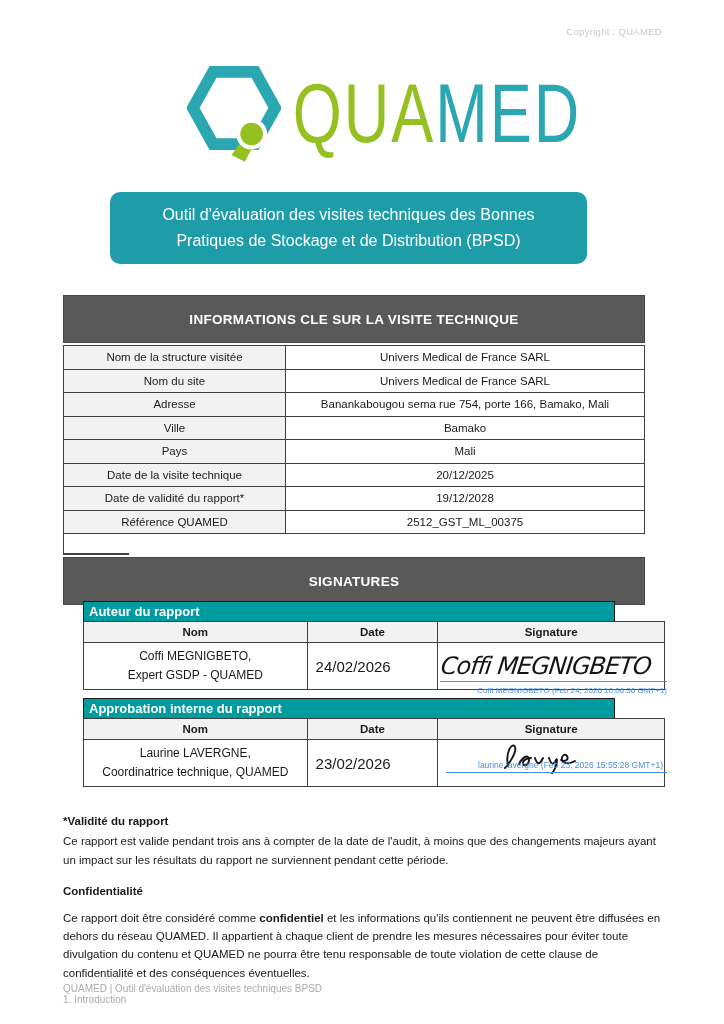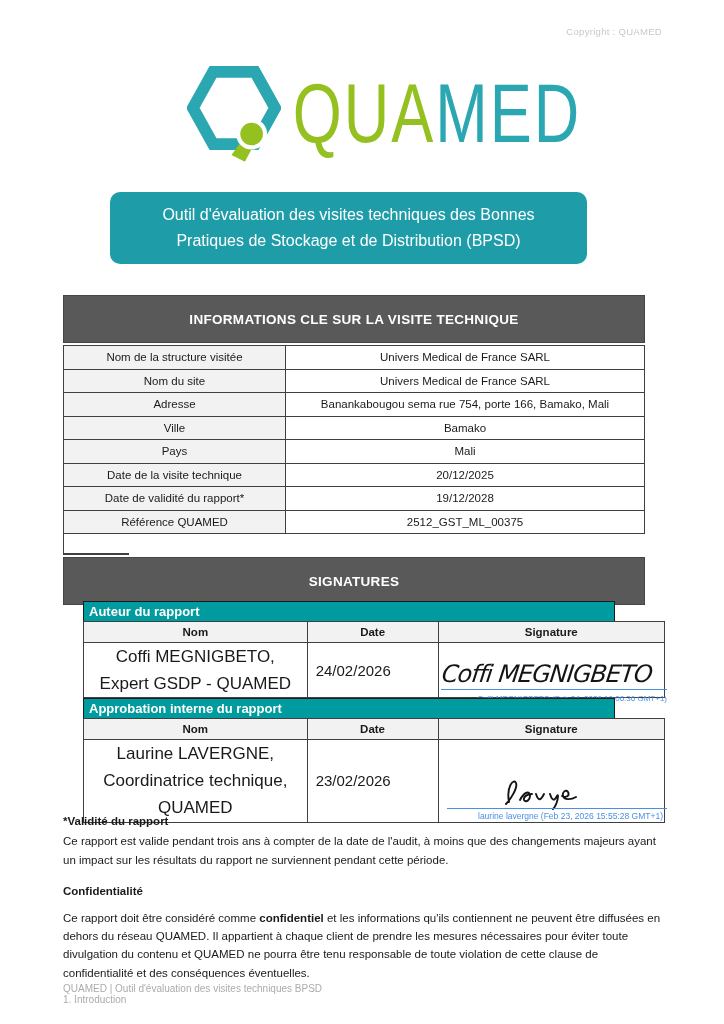--- a/index.html
+++ b/index.html
@@ -68,37 +68,37 @@
     color:#ffffff; font-weight:bold; font-size:13px;
     display:flex; align-items:center; padding-left:5px;
   }
   .sig-table { border-collapse:collapse; width:582px; }
   .sig-table td, .sig-table th { border:1.5px solid #3f3f3f; }
   .sig-table th {
     background:#f2f2f2; font-size:11.5px; font-weight:bold; height:21px;
   }
   .col-nom { width:224px; } .col-date { width:131px; } .col-sig { width:227px; }
   .sig-table td { height:47px; }
-  .cell-nom { text-align:center; font-size:17px; line-height:1.6; }
+  .cell-nom { text-align:center; font-size:12px; line-height:1.6; }
   .cell-date { font-size:15px; text-align:left; padding-left:8px; }
   .cell-sig { position:relative; overflow:visible; }
   .script-sig {
     position:absolute; left:3px; bottom:9px;
     font-family:"DejaVu Sans", sans-serif; font-style:italic;
     font-size:24px; white-space:nowrap; color:#141414;
     transform:skewX(-7deg); letter-spacing:-1px;
   }
   .sig-line  { position:absolute; left:2px; right:-3px; bottom:7px; border-bottom:1.5px solid #4a90e2; }
   .sig-line2 { position:absolute; left:8px; right:-3px; bottom:13px; border-bottom:1.5px solid #4a90e2; }
   .sig-meta {
     position:absolute; right:-3px; bottom:-6px;
     font-size:8px; color:#4a90e2; white-space:nowrap;
   }
   .sig-meta2 {
-    position:absolute; right:1px; bottom:1px;
+    position:absolute; right:1px; bottom:16px;
     font-size:8.5px; color:#4a90e2; white-space:nowrap;
   }
   .scribble { position:absolute; left:62px; bottom:12px; }
   
   .notes {
     position:absolute; top:806px; left:63px; width:600px;
     font-size:11.5px; line-height:1.6; color:#1a1a1a;
   }
   .note-title { font-weight:bold; margin-bottom:2px;margin-top:6px; }
   .note-body  { margin-bottom:13px; }

